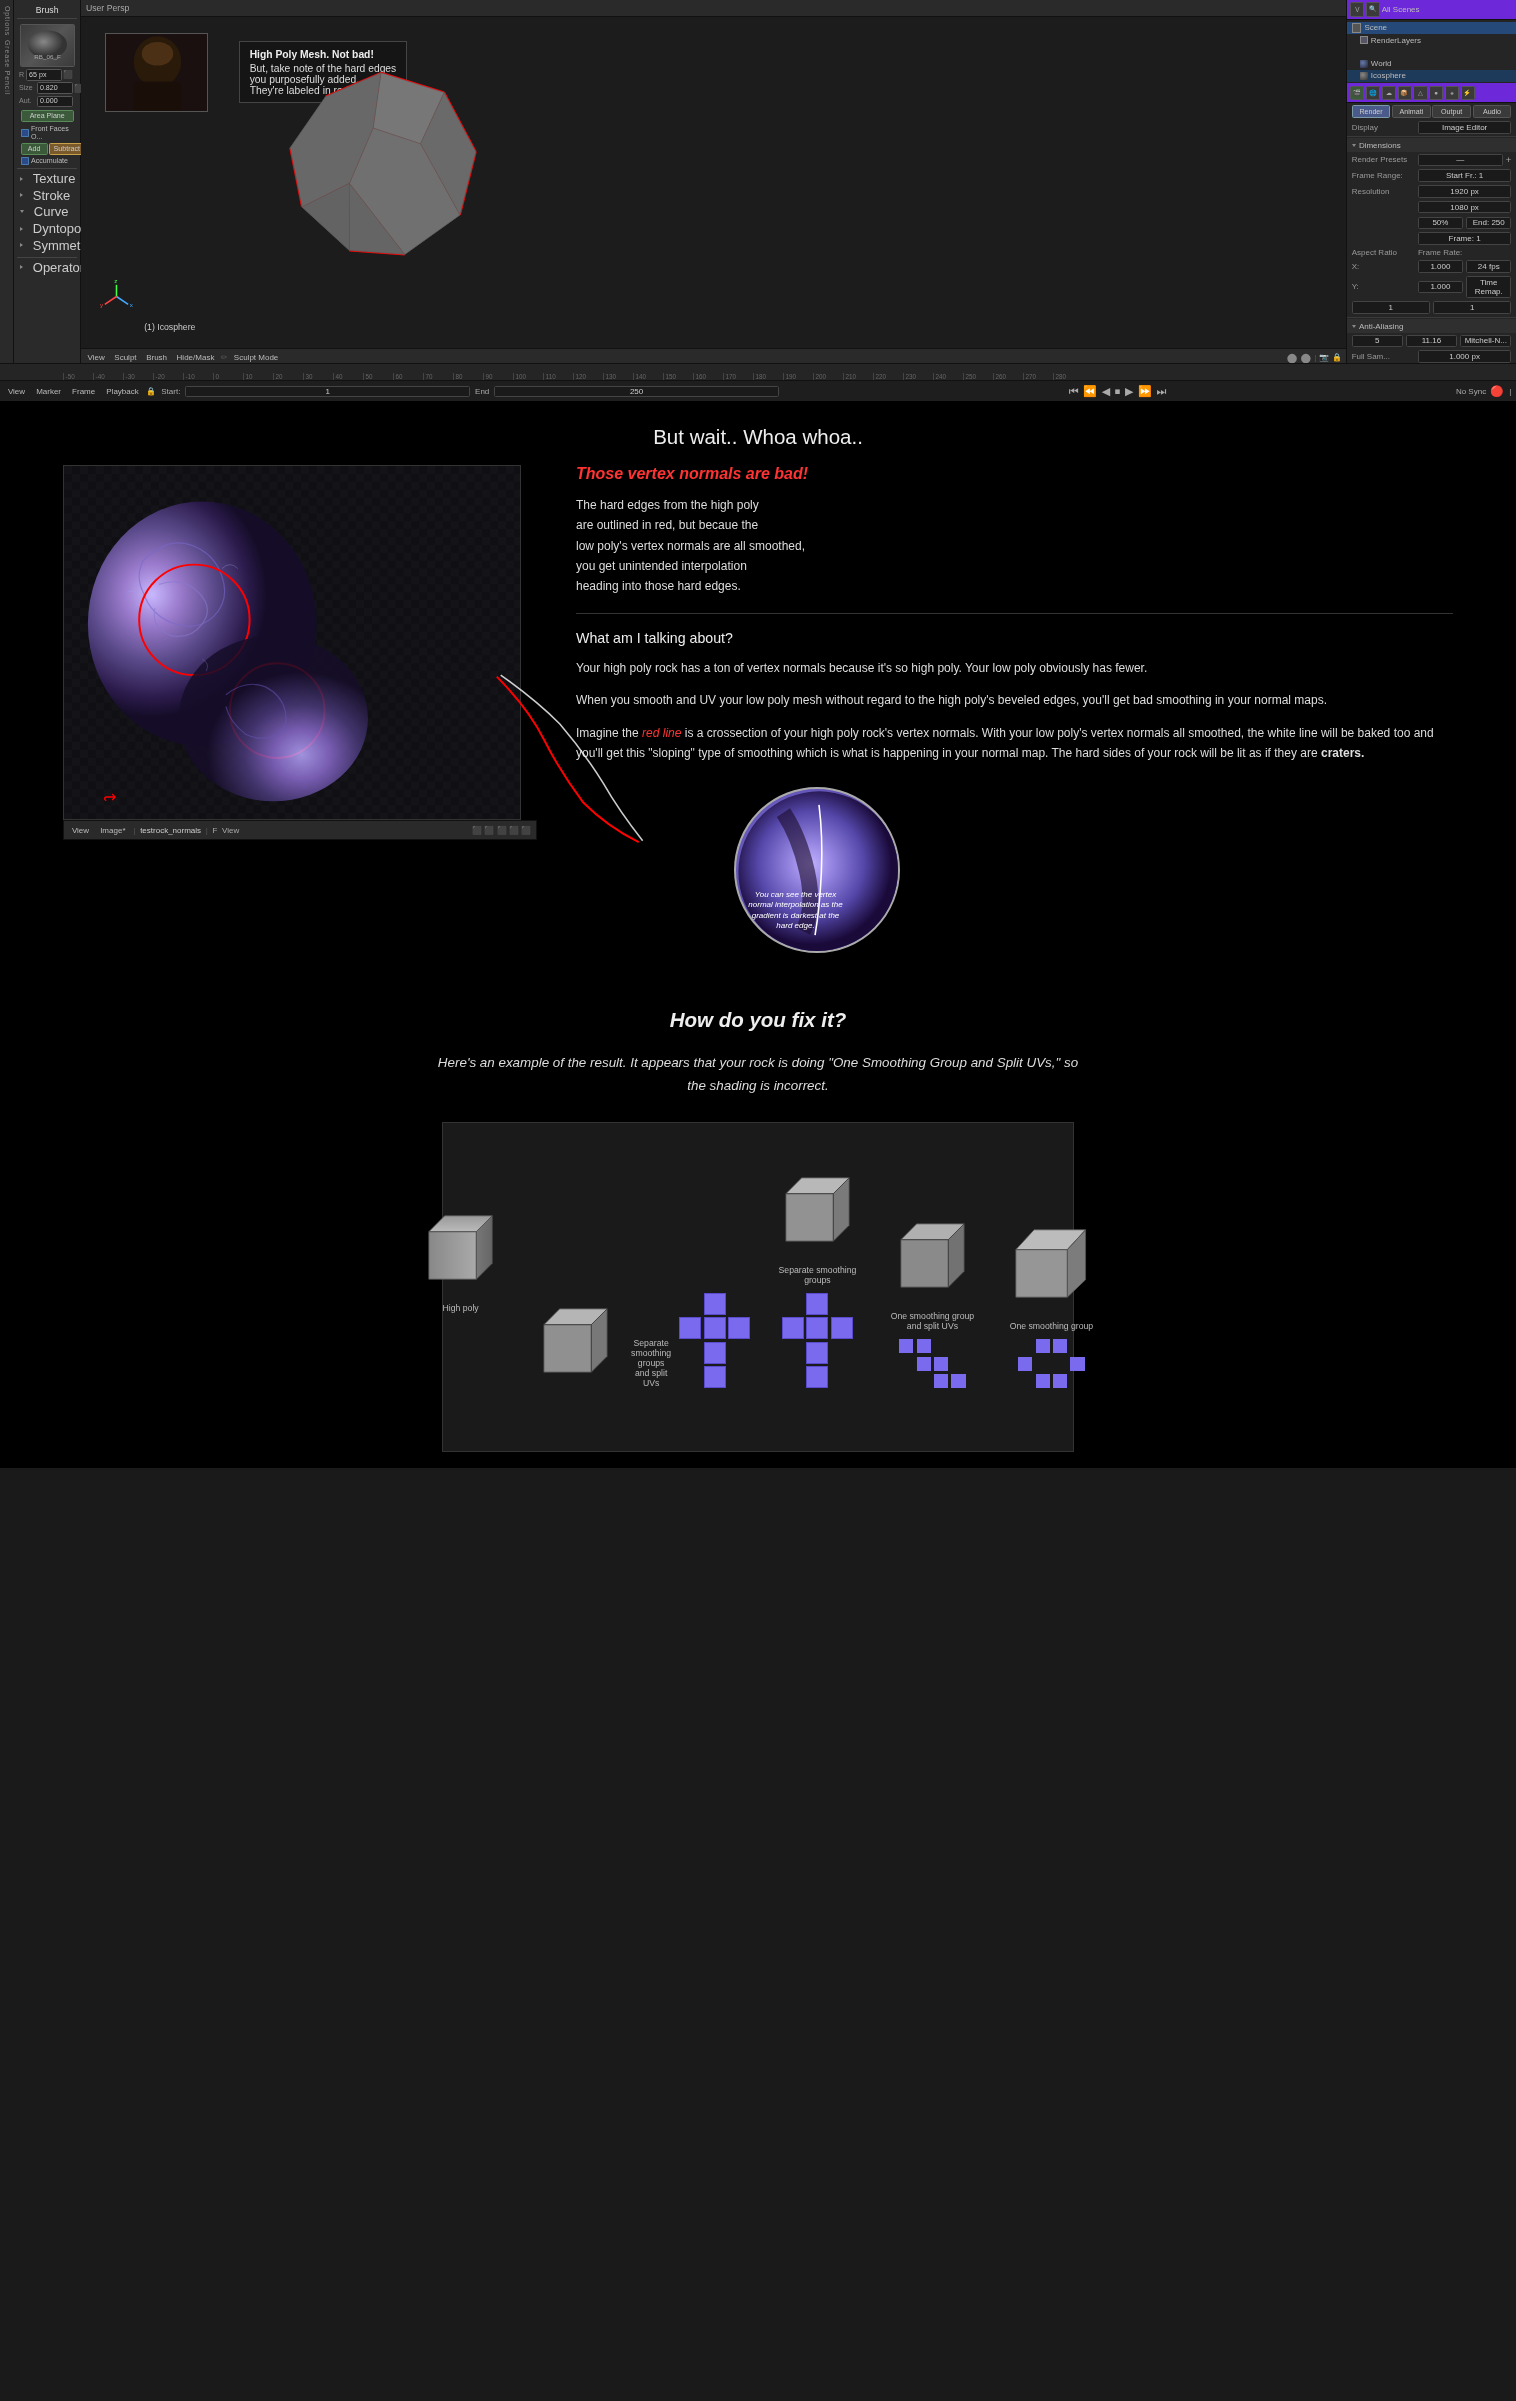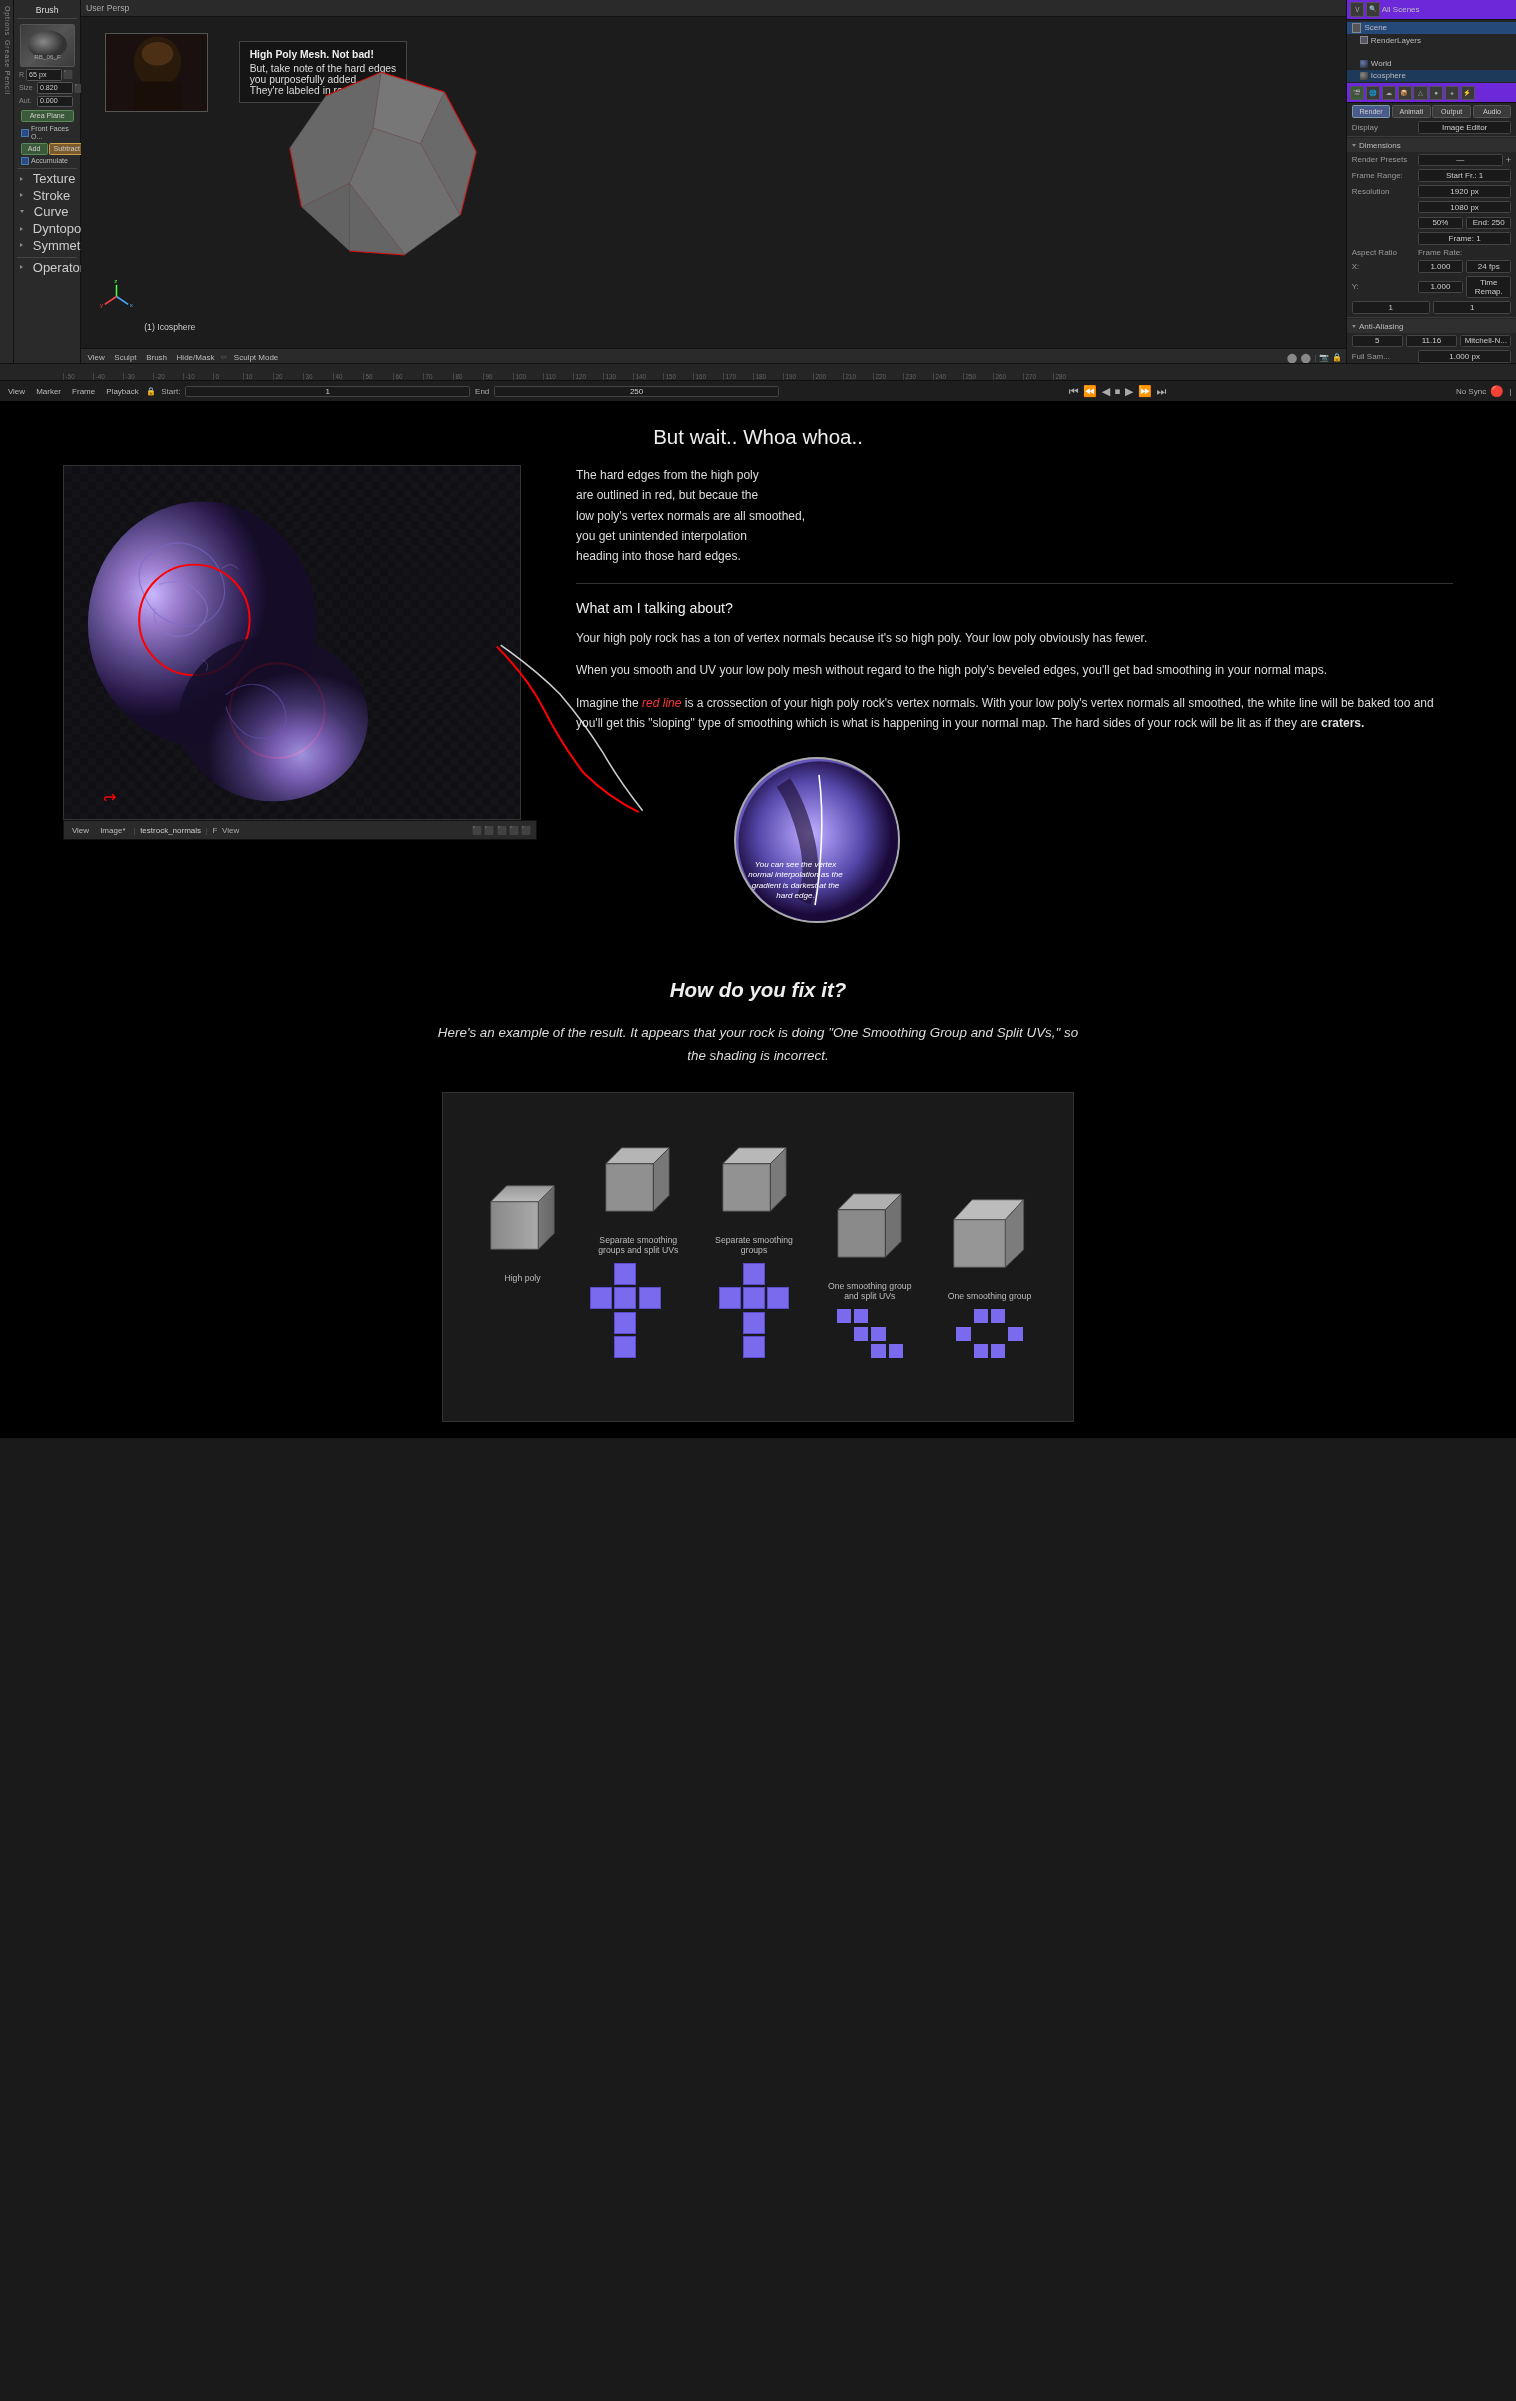--- a/index.html
+++ b/index.html
@@ -804,20 +804,21 @@
         <span style="font-size:8px;color:#ccc;">testrock_normals</span>
         <span style="color:#555;">|</span>
         <span style="font-size:8px;color:#aaa;">F</span>
         <span style="font-size:8px;color:#aaa;">View</span>
         <span style="flex:1;"></span>
         <span style="color:#888;">⬛ ⬛ ⬛ ⬛ ⬛</span>
       </div>
     </div>
 
     <div style="flex:1;padding-top:0;">
+      <div style="font-size:16px;color:#ff3333;font-weight:bold;font-style:italic;padding:0 0 12px 0;">Those vertex normals are bad!</div>
       <div style="font-size:12px;color:#ddd;line-height:1.7;margin-bottom:16px;white-space:pre-line;">The hard edges from the high poly
 are outlined in red, but becaue the
 low poly's vertex normals are all smoothed,
 you get unintended interpolation
 heading into those hard edges.</div>
 
       <div style="border-top:0.8px solid #333;padding-top:16px;">
         <h3 style="font-size:14.2px;color:#eee;font-weight:normal;margin-bottom:12px;">What am I talking about?</h3>
         <p style="font-size:12px;color:#ddd;line-height:1.7;margin-bottom:12px;">Your high poly rock has a ton of vertex normals because it's so high poly. Your low poly obviously has fewer.</p>
         <p style="font-size:12px;color:#ddd;line-height:1.7;margin-bottom:12px;">When you smooth and UV your low poly mesh without regard to the high poly's beveled edges, you'll get bad smoothing in your normal maps.</p>
@@ -899,21 +900,21 @@
               <polygon points="20,40 20,100 80,100 80,40" fill="none" stroke="#555" stroke-width="1"></polygon>
               <polygon points="20,40 40,20 100,20 80,40" fill="none" stroke="#555" stroke-width="1"></polygon>
               <polygon points="80,40 100,20 100,80 80,100" fill="none" stroke="#555" stroke-width="1"></polygon>
             </svg>
           </div>
           <div style="font-size:8.7px;color:#bbb;text-align:center;">High poly</div>
 
           <div style="width:55px;height:67px;"></div>
         </div>
 
-        <div style="display:flex;flex-direction:column;align-items:flex-start;gap:8px;">
+        <div style="display:flex;align-items:flex-end;gap:8px;">
           <div style="width:95px;height:95px;position:relative;">
             <svg width="95" height="95" viewBox="0 0 120 120">
               <polygon points="20,40 20,100 80,100 80,40" fill="#909090"></polygon>
               <polygon points="20,40 40,20 100,20 80,40" fill="#b5b5b5"></polygon>
               <polygon points="80,40 100,20 100,80 80,100" fill="#787878"></polygon>
               <polygon points="20,40 20,100 80,100 80,40" fill="none" stroke="#444" stroke-width="1"></polygon>
               <polygon points="20,40 40,20 100,20 80,40" fill="none" stroke="#444" stroke-width="1"></polygon>
               <polygon points="80,40 100,20 100,80 80,100" fill="none" stroke="#444" stroke-width="1"></polygon>
             </svg>
           </div>

